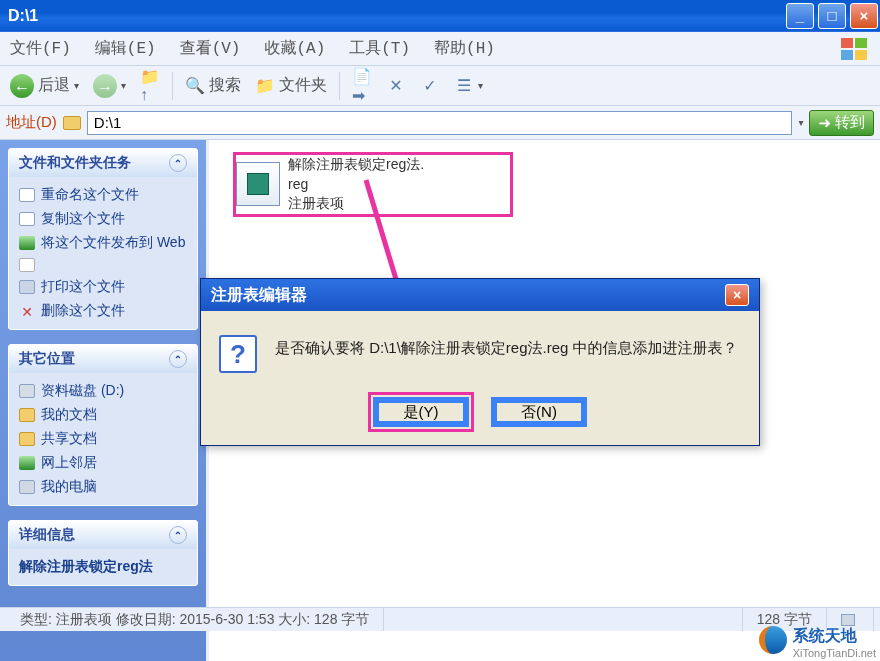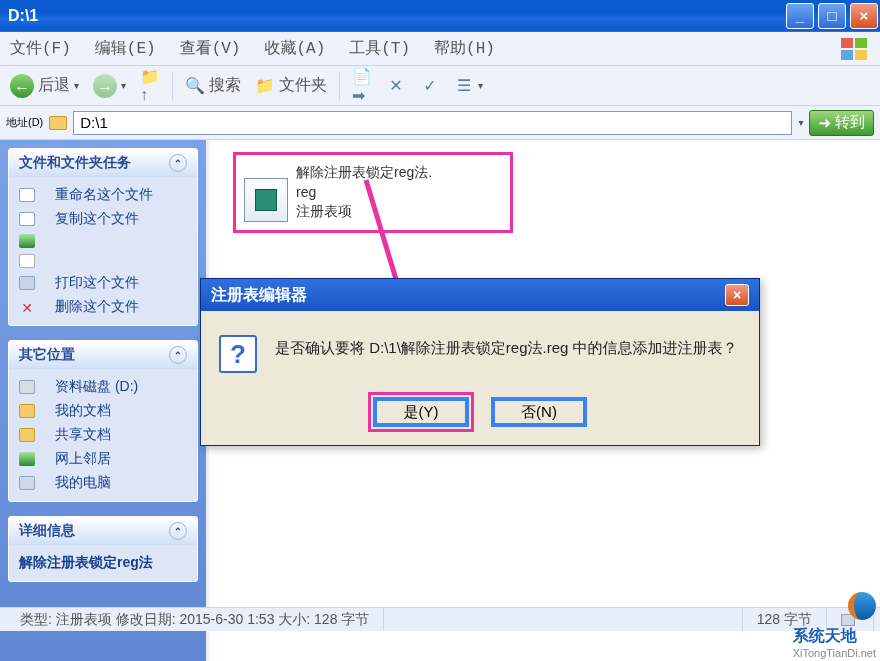--- a/index.html
+++ b/index.html
@@ -46,21 +46,21 @@
   .green { background: linear-gradient(#8fd47a,#3a9a2a); }
   .sep { width:1px; height:28px; background:#c9d4e6; margin:0 2px; }
   .smico { width:20px; height:20px; display:flex; align-items:center; justify-content:center; color:#5a7aa8; }
   .chev { font-size:10px; color:#555; }
 
   
   .addrbar {
     height: 34px; background:#eef3fb; border-bottom:1px solid #c9d4e6;
     display:flex; align-items:center; padding:0 6px; gap:6px;
   }
-  .addrbar .lbl { font-size:11px; color:#000000; }
+  .addrbar .lbl { font-size:15px; color:#c2410c; }
   .addrbar .folder-ico { width:18px; height:14px; background:#f3cc6b; border:1px solid #c79a2a; border-radius:2px; }
   .addrbar input {
     flex:1; height:24px; border:1px solid #7a9acc; padding:0 6px; font-size:15px; background:#fff;
   }
   .go-btn {
     height:26px; background:linear-gradient(#9ed67d,#3f9a2d); color:#fff;
     border:1px solid #30761c; border-radius:3px; display:flex; align-items:center; gap:4px; padding:0 8px; font-size:15px;
   }
 
   
@@ -72,36 +72,36 @@
   .panel {
     background:#dce6f6; border:1px solid #fff; border-radius:3px; overflow:hidden;
   }
   .panel .head {
     background: linear-gradient(#fff,#cfe0f6); height:28px;
     display:flex; align-items:center; justify-content:space-between;
     padding:0 10px; color:#2c4c9a; font-weight:bold; font-size:14px;
   }
   .panel .head .twisty { width:18px;height:18px;border:1px solid #a0b6dd;border-radius:50%;display:flex;align-items:center;justify-content:center;font-size:10px;color:#2c4c9a; }
   .panel ul { list-style:none; margin:0; padding:6px 10px; }
-  .panel li { display:flex; align-items:center; gap:20px; font-size:14px; color:#1a3f8c; padding:3px 0; }
+  .panel li { display:flex; align-items:center; gap:6px; font-size:14px; color:#1a3f8c; padding:3px 0; }
   .panel li .mini { width:16px; height:14px; border-radius:2px; flex-shrink:0; }
   .mini.folder { background:#f3cc6b; border:1px solid #c79a2a; }
   .mini.doc    { background:#fff; border:1px solid #8aa0c4; }
   .mini.globe  { background:linear-gradient(#a8e4a0,#2a8a2a); border-radius:50%; }
   .mini.mail   { background:#fff; border:1px solid #b0b0b0; }
   .mini.printer{ background:#c9d4e6; border:1px solid #8aa0c4; }
   .mini.delete { color:#d03838; background:transparent; border:none; text-align:center; }
   .mini.drive  { background:#d4dde4; border:1px solid #8aa0c4; }
   .mini.pc     { background:#cfd8e4; border:1px solid #8aa0c4; }
 
   .mainpane { flex:1; background:#fff; position:relative; border-left:3px solid #e8eefa; }
 
   .file-item {
-    position:absolute; top:12px; left:24px; width:280px; padding:8px;
-    border:3px solid #e833a1; display:flex; gap:8px; align-items:flex-end;
+    position:absolute; top:12px; left:24px; width:280px; padding:0;
+    border:3px solid #e833a1; display:flex; gap:8px; align-items:center;
   }
   .reg-ico {
     width:44px; height:44px; background:linear-gradient(#fff,#e4ecf4);
     border:1px solid #7a94b8; display:flex; align-items:center; justify-content:center;
     font-size:24px;
   }
   .reg-ico span{ width:22px;height:22px;background:#2b8f76;display:block;border:1px solid #0f5a48; }
   .file-item .txt { font-size:14px; line-height:1.4; color:#333; }
 
   
@@ -121,39 +121,38 @@
     background:#ece9d8; padding:24px 18px 18px; display:flex; flex-direction:column; gap:24px;
   }
   .dlg-row { display:flex; gap:18px; align-items:flex-start; }
   .dlg-row .qico {
     width:38px; height:38px; background:#fff; border:2px solid #3a6ad0; border-radius:3px;
     display:flex; align-items:center; justify-content:center; font-size:26px; font-weight:bold; color:#3a6ad0;
   }
   .dlg-row .msg { font-size:15px; color:#222; padding-top:4px; }
   .dlg-btnrow { display:flex; justify-content:center; gap:22px; }
   .win-btn {
-    min-width:96px; height:30px; background:#ece9d8; border:4px solid #3b82f6;
+    min-width:96px; height:30px; background:#ece9d8; border:6px solid #3b82f6;
     font-size:15px; display:flex; align-items:center; justify-content:center;
   }
   .highlight { outline:3px solid #e833a1; outline-offset:2px; }
 
   
   .statusbar {
     position:absolute; left:0; bottom:30px; width:880px; height:24px;
     background:#e8eefa; border-top:1px solid #c9d4e6; display:flex; align-items:center;
     font-size:14px; color:#555; padding:0 6px;
   }
   .statusbar .cell { border-right:1px solid #c9d4e6; padding:0 14px; height:100%; display:flex; align-items:center; }
   .statusbar .fill { flex:1; }
 
   
   .watermark {
-    position:absolute; right:4px; bottom:2px; display:flex; align-items:flex-end; gap:6px;
+    position:absolute; right:4px; bottom:2px; display:flex; align-items:flex-start; gap:6px;
     font-size:13px;
-    flex-direction:column;
   }
   .watermark .logo { width:28px;height:28px;background:linear-gradient(#3aa0e0,#0b5aa8);border-radius:50%;border-left:6px solid #e07a1a; }
   .watermark .t1 { color:#1a5fb4; font-weight:bold; font-size:16px; }
   .watermark .t2 { color:#888; font-size:11px; }
 
   
   svg.arrow { position:absolute; left:316px; top:170px; width:180px; height:260px; pointer-events:none; }
 </style>
 </head>
 <body>
@@ -244,20 +243,21 @@
         <li>
             <span class="mini doc"></span>
             <span>重命名这个文件</span>
           </li>
         <li>
             <span class="mini doc"></span>
             <span>复制这个文件</span>
           </li>
         <li>
             <span class="mini globe"></span>
+            <span>将这个文件发布到 Web</span>
           </li>
         <li>
             <span class="mini mail"></span>
           </li>
         <li>
             <span class="mini printer"></span>
             <span>打印这个文件</span>
           </li>
         <li>
             <span class="mini delete">✕</span>

